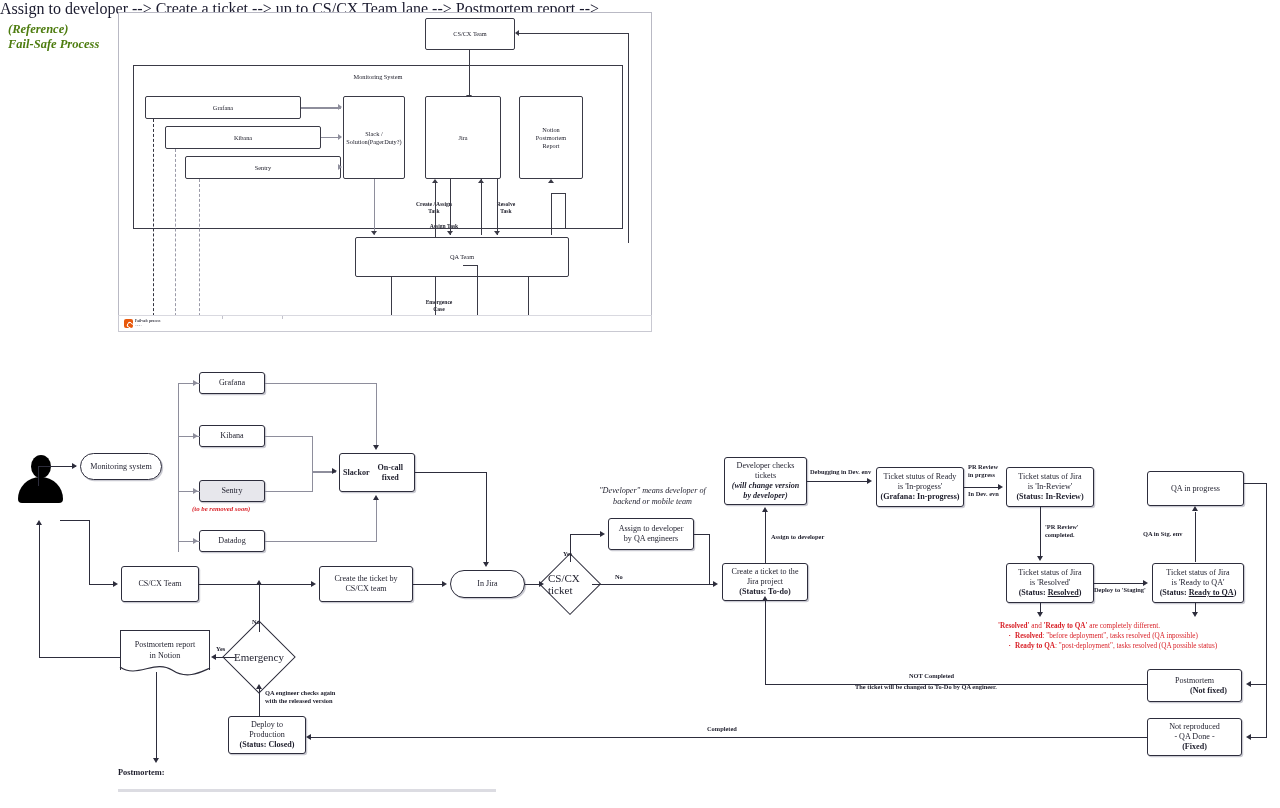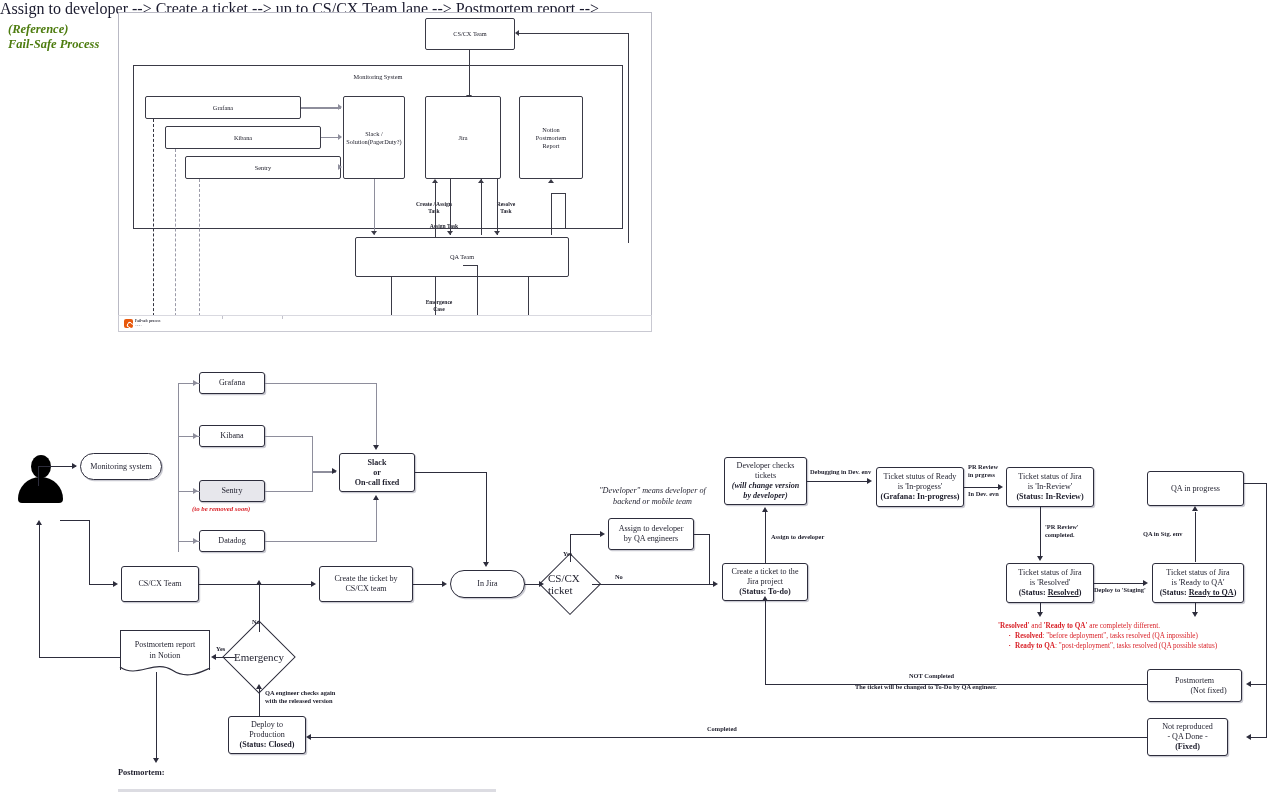--- a/index.html
+++ b/index.html
@@ -212,21 +212,21 @@
 <div class="node rounded" style="left:80px;top:453px;width:82px;height:27px;">Monitoring system</div>
 
 
 <div class="node" style="left:199px;top:372px;width:66px;height:22px;">Grafana</div>
 <div class="node" style="left:199px;top:425px;width:66px;height:22px;">Kibana</div>
 <div class="node shaded" style="left:199px;top:480px;width:66px;height:22px;">Sentry</div>
 <div class="red-small" style="left:192px;top:505px;">(to be removed soon)</div>
 <div class="node" style="left:199px;top:530px;width:66px;height:22px;">Datadog</div>
 
 
-<div class="node bold" style="left:339px;top:453px;width:76px;height:39px;flex-direction:column;">
+<div class="node bold" style="left:339px;top:453px;width:76px;height:39px;flex-direction:row;">
   <span>Slack</span>
   <span>or</span>
   <span>On-call fixed</span>
 </div>
 
 
 <div class="node" style="left:121px;top:566px;width:78px;height:36px;">CS/CX Team</div>
 
 
 <div class="node" style="left:319px;top:566px;width:94px;height:36px;flex-direction:column;">
@@ -297,25 +297,25 @@
   <span>is 'Ready to QA'</span>
   <span style="font-weight:bold;"><span>(Status: </span><span class="u">Ready to QA</span><span>)</span></span>
 </div>
 
 
 <div class="node" style="left:1147px;top:471px;width:97px;height:35px;">QA in progress</div>
 
 
 <div class="node" style="left:1147px;top:669px;width:95px;height:33px;flex-direction:column;">
   <span>Postmortem</span>
-  <span style="font-weight:normal;padding-left:28px;">(Not fixed)</span>
-</div>
-
-
-<div class="node" style="left:1147px;top:718px;width:81px;height:38px;flex-direction:column;">
+  <span style="font-weight:bold;padding-left:28px;">(Not fixed)</span>
+</div>
+
+
+<div class="node" style="left:1147px;top:718px;width:95px;height:38px;flex-direction:column;">
   <span>Not reproduced</span>
   <span>- QA Done -</span>
   <span style="font-weight:bold;">(Fixed)</span>
 </div>
 
 
 <div class="diamond" style="left:233px;top:631px;width:52px;height:52px;">
   <div class="dshape"></div>
   <div class="dtxt">Emergency</div>
 </div>

